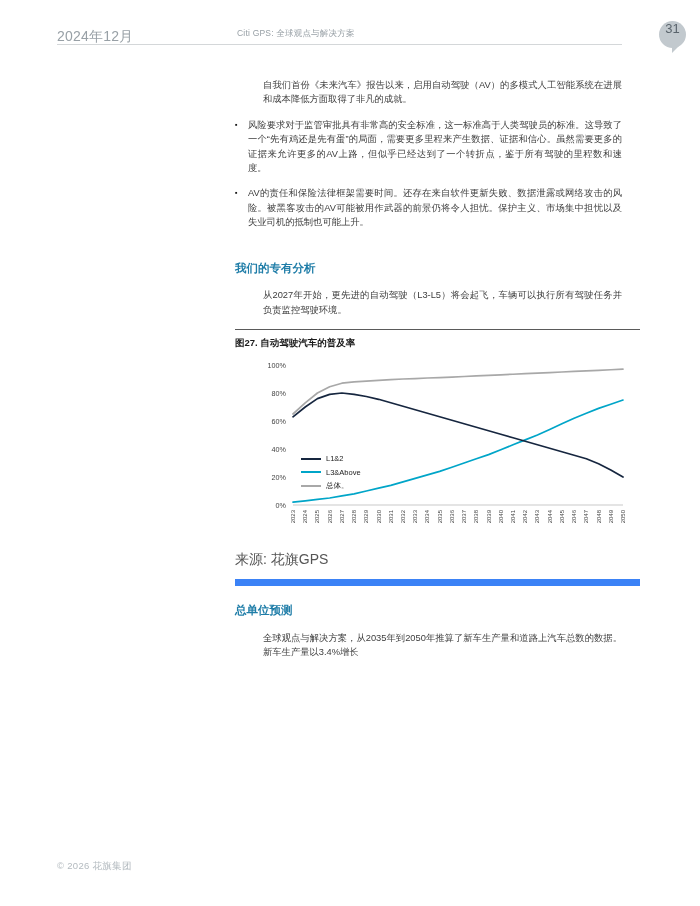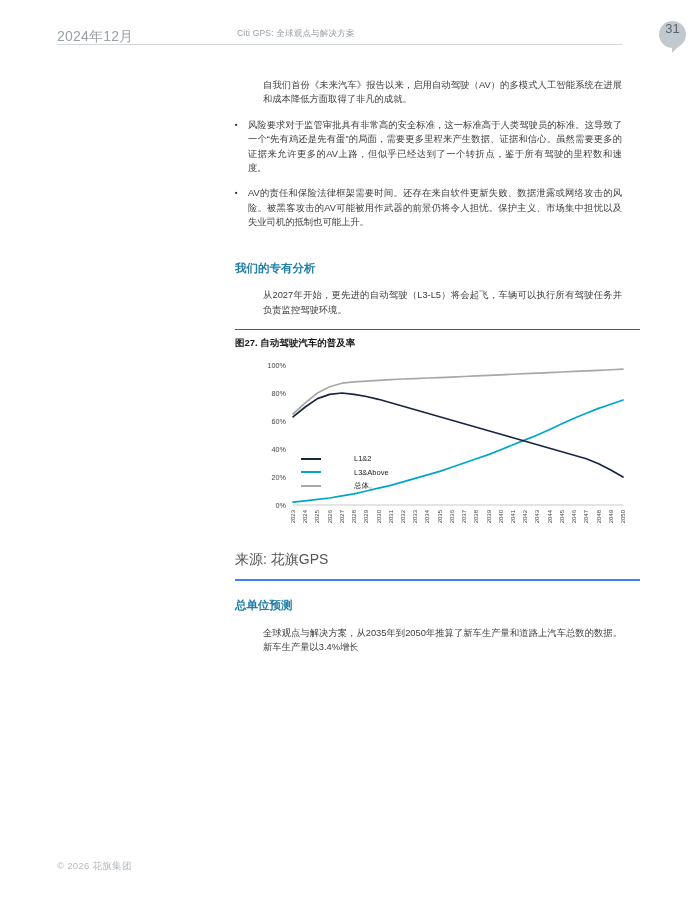--- a/index.html
+++ b/index.html
@@ -48,30 +48,30 @@
 
   .section-heading {
     font-weight: bold; font-size: 11.5px; margin: 30px 0 11px;
   }
   .section-heading.second { margin-top: 16px; }
 
   
   .figure {
     width: 405px; margin-top: 12px;
     border-top: 1px solid #5a5a5a;
-    border-bottom: 2px solid #3b82f6;
+    border-bottom: 7px solid #3b82f6;
     padding: 6px 0 8px;
   }
   .figure-title { font-weight: bold; font-size: 9.5px; color: #1a1a1a; margin-bottom: 6px; }
   .chart-wrap { position: relative; width: 405px; height: 188px; }
   .chart-wrap svg { display: block; }
   .ytick { font-size: 7.2px; fill: #444; font-family: "Liberation Sans", "DejaVu Sans", sans-serif; }
   .xtick { font-size: 6px;   fill: #444; font-family: "Liberation Sans", "DejaVu Sans", sans-serif; }
   .legend { position: absolute; left: 66px; top: 96px; }
-  .legend-item { display: flex; align-items: center; margin-bottom: 2px; font-size: 7.5px; color: #1a1a1a; gap: 28px; }
+  .legend-item { display: flex; align-items: center; margin-bottom: 2px; font-size: 7.5px; color: #1a1a1a; }
   .swatch { width: 20px; height: 2px; margin-right: 5px; }
   .figure-source { font-size: 14px; color: #555; margin-top: 4px; }
 
   
   .footer {
     position: absolute; left: 57px; top: 860px;
     font-size: 9.5px; color: #b3babf; letter-spacing: .3px;
   }
 </style>
 </head>

